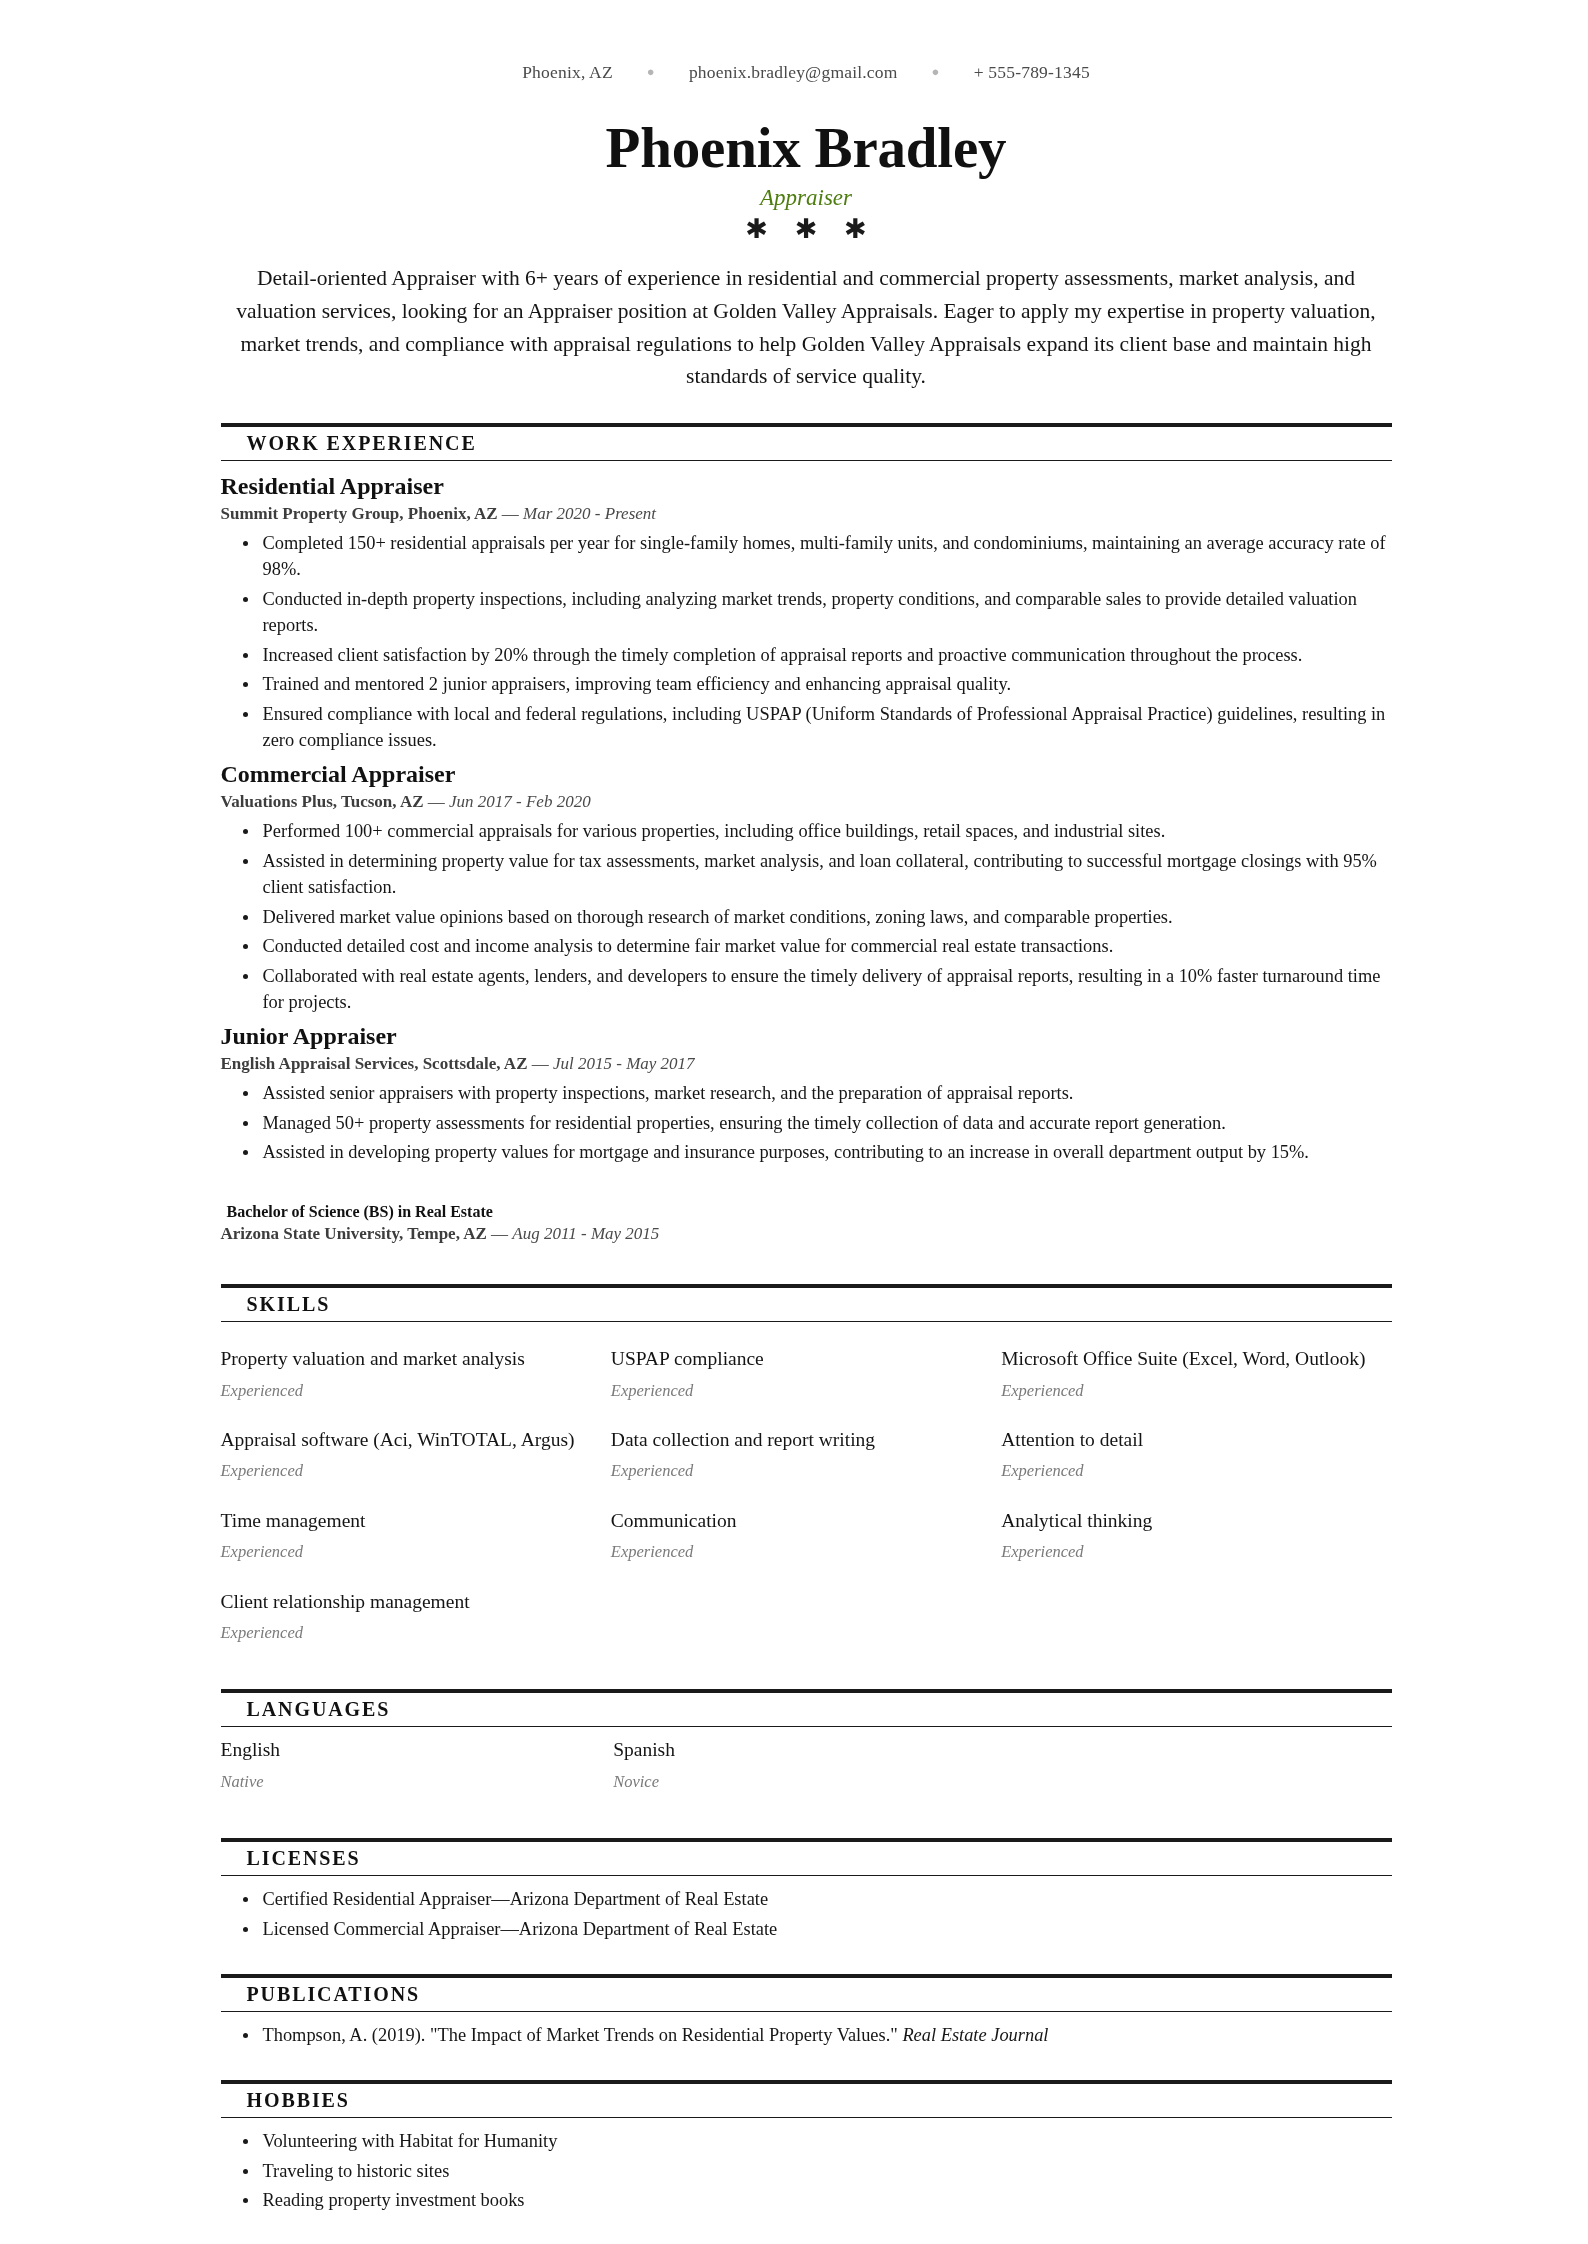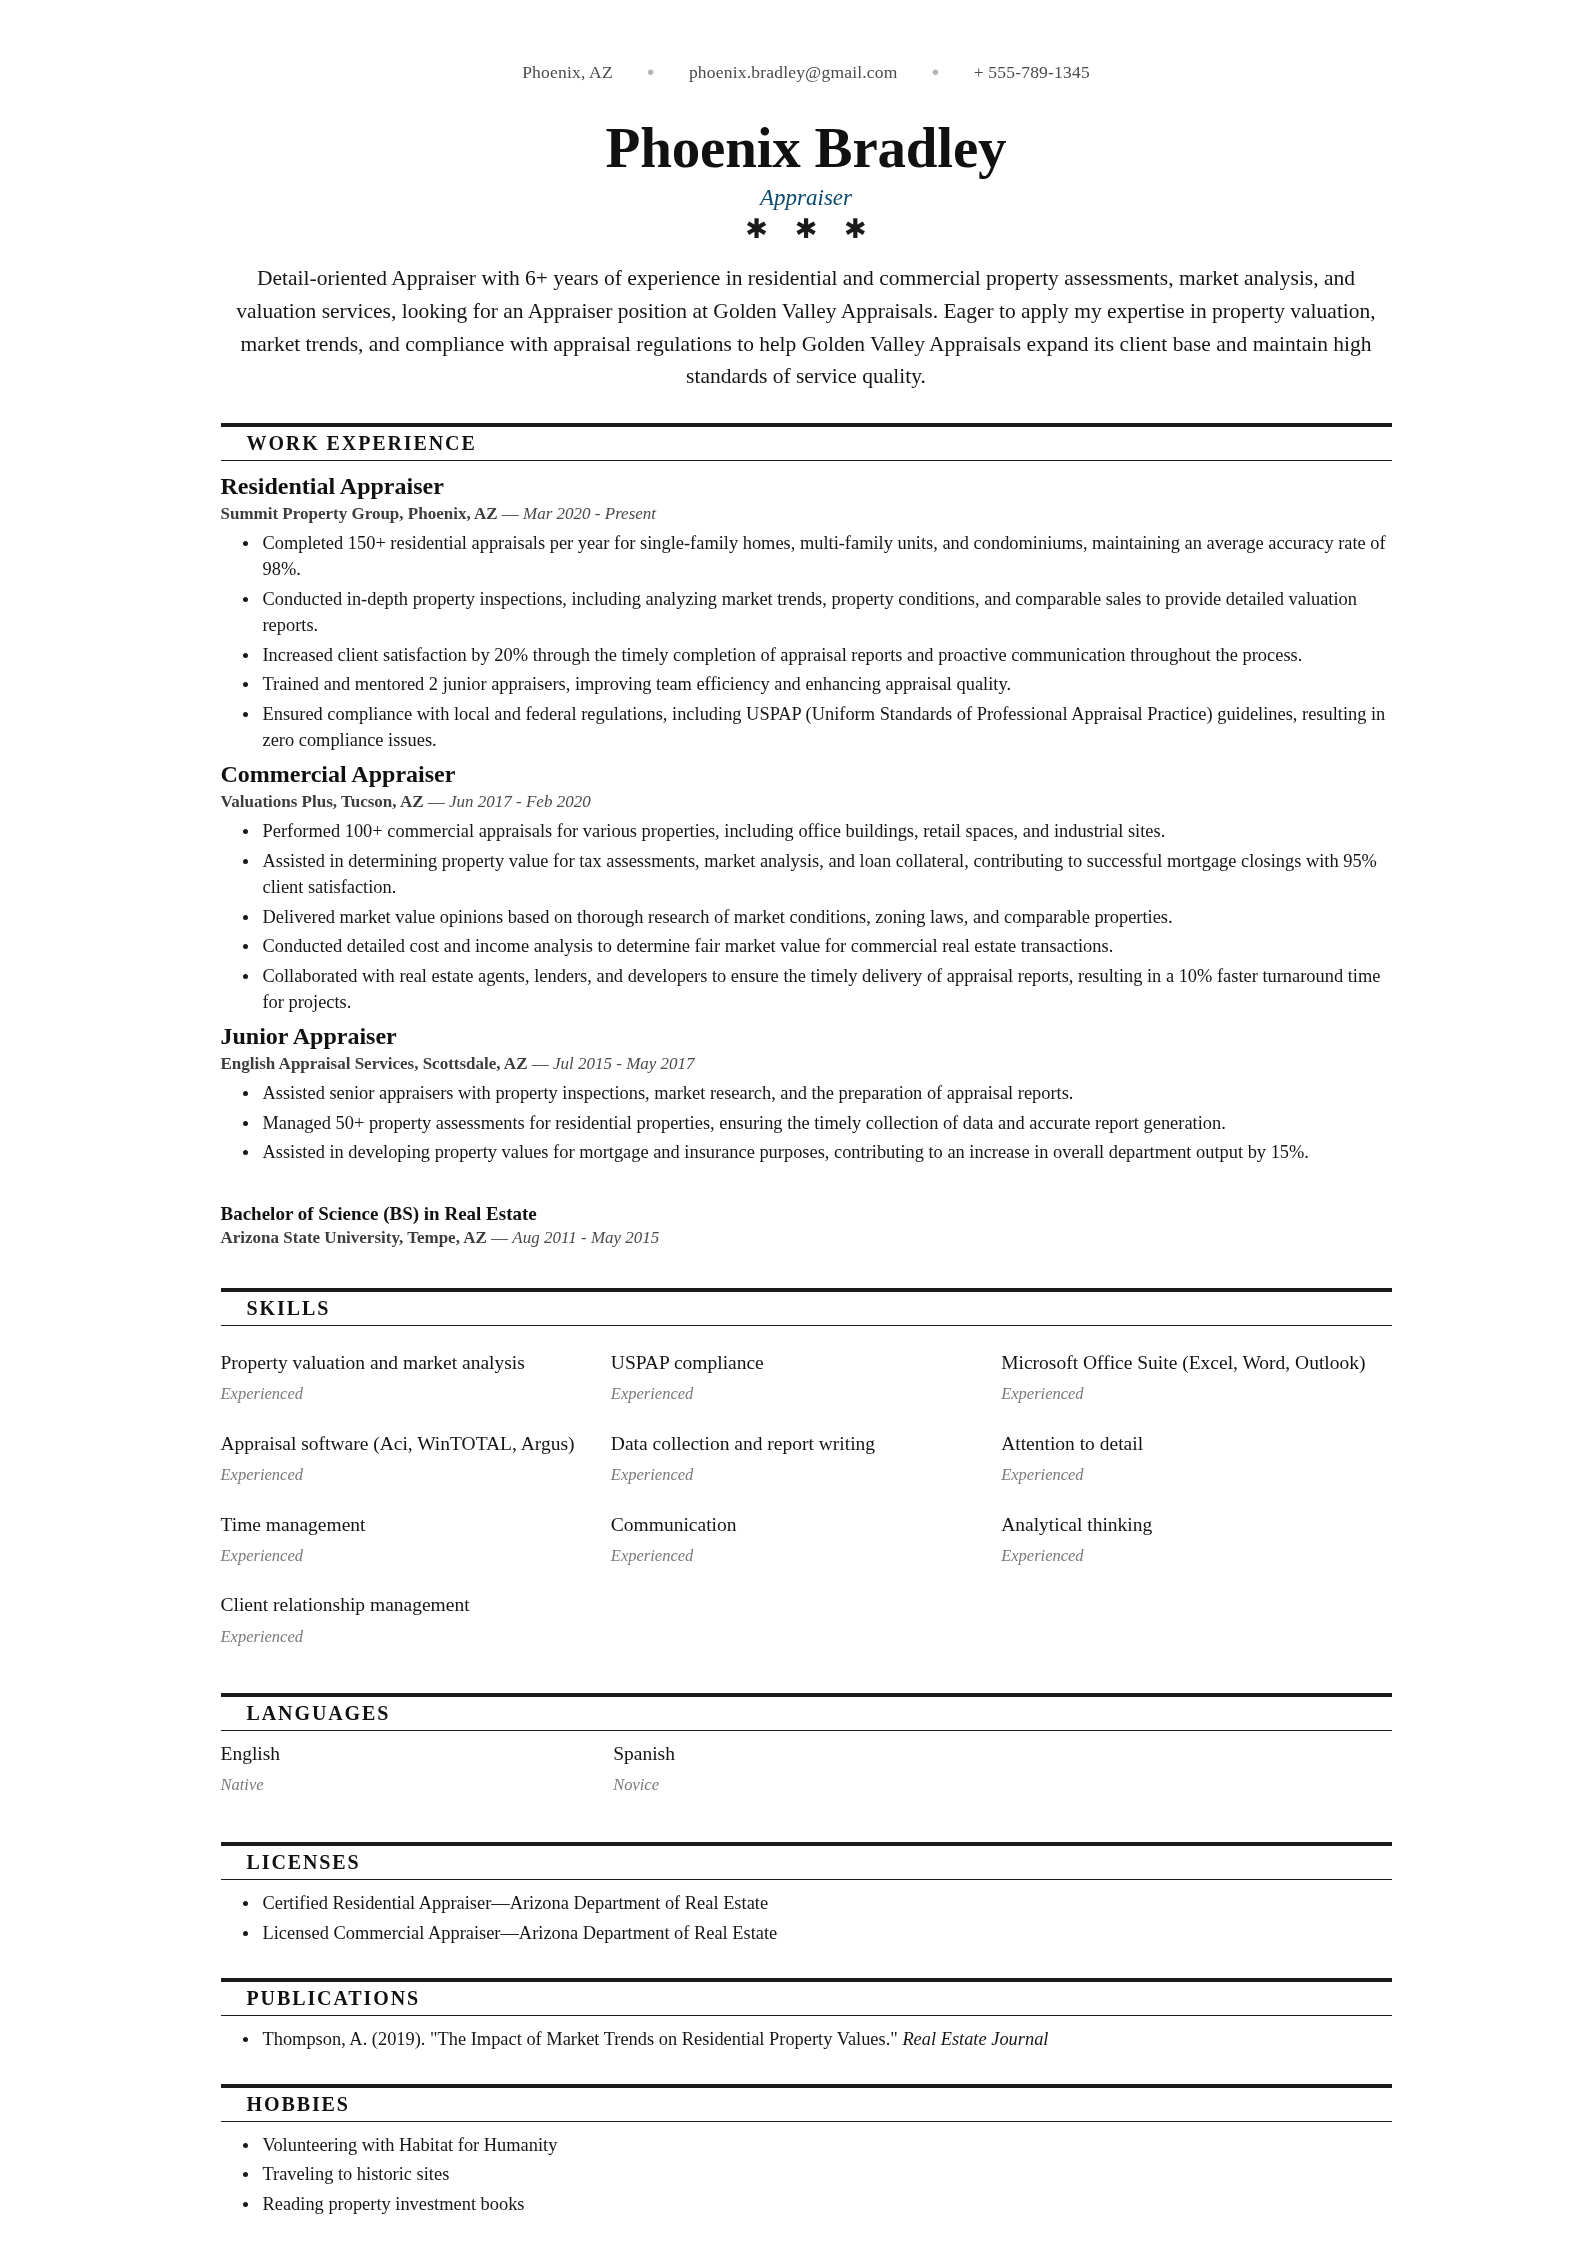--- a/index.html
+++ b/index.html
@@ -47,21 +47,21 @@
     font-weight: 700;
     letter-spacing: -0.2px;
     line-height: 1.08;
     margin: 0 0 6px 0;
     color: #111111;
   }
   .job-title-sub {
     text-align: center;
     font-size: 23px;
     font-style: italic;
-    color: #0c4a6e;
+    color: #4d7c0f;
     margin: 0 0 3px 0;
   }
   .asterisks {
     text-align: center;
     font-size: 27px;
     letter-spacing: 10px;
     color: #1a1a1a;
     line-height: 1.1;
     margin: 4px 0 18px 0;
     padding-left: 10px;
@@ -130,25 +130,25 @@
     left: 22px;
     top: 11px;
     width: 5px;
     height: 5px;
     background: #1a1a1a;
     border-radius: 50%;
   }
 
   
   .edu-title {
-    font-size: 19px;
+    font-size: 16px;
     font-weight: 700;
     color: #111111;
     line-height: 1.3;
-    margin: 4px 0 1px 0;
+    margin: 4px 0 1px 6px;
   }
 
   
   .grid3 {
     display: grid;
     grid-template-columns: repeat(3, 1fr);
     column-gap: 0;
     row-gap: 0;
     margin-top: 24px;
   }

